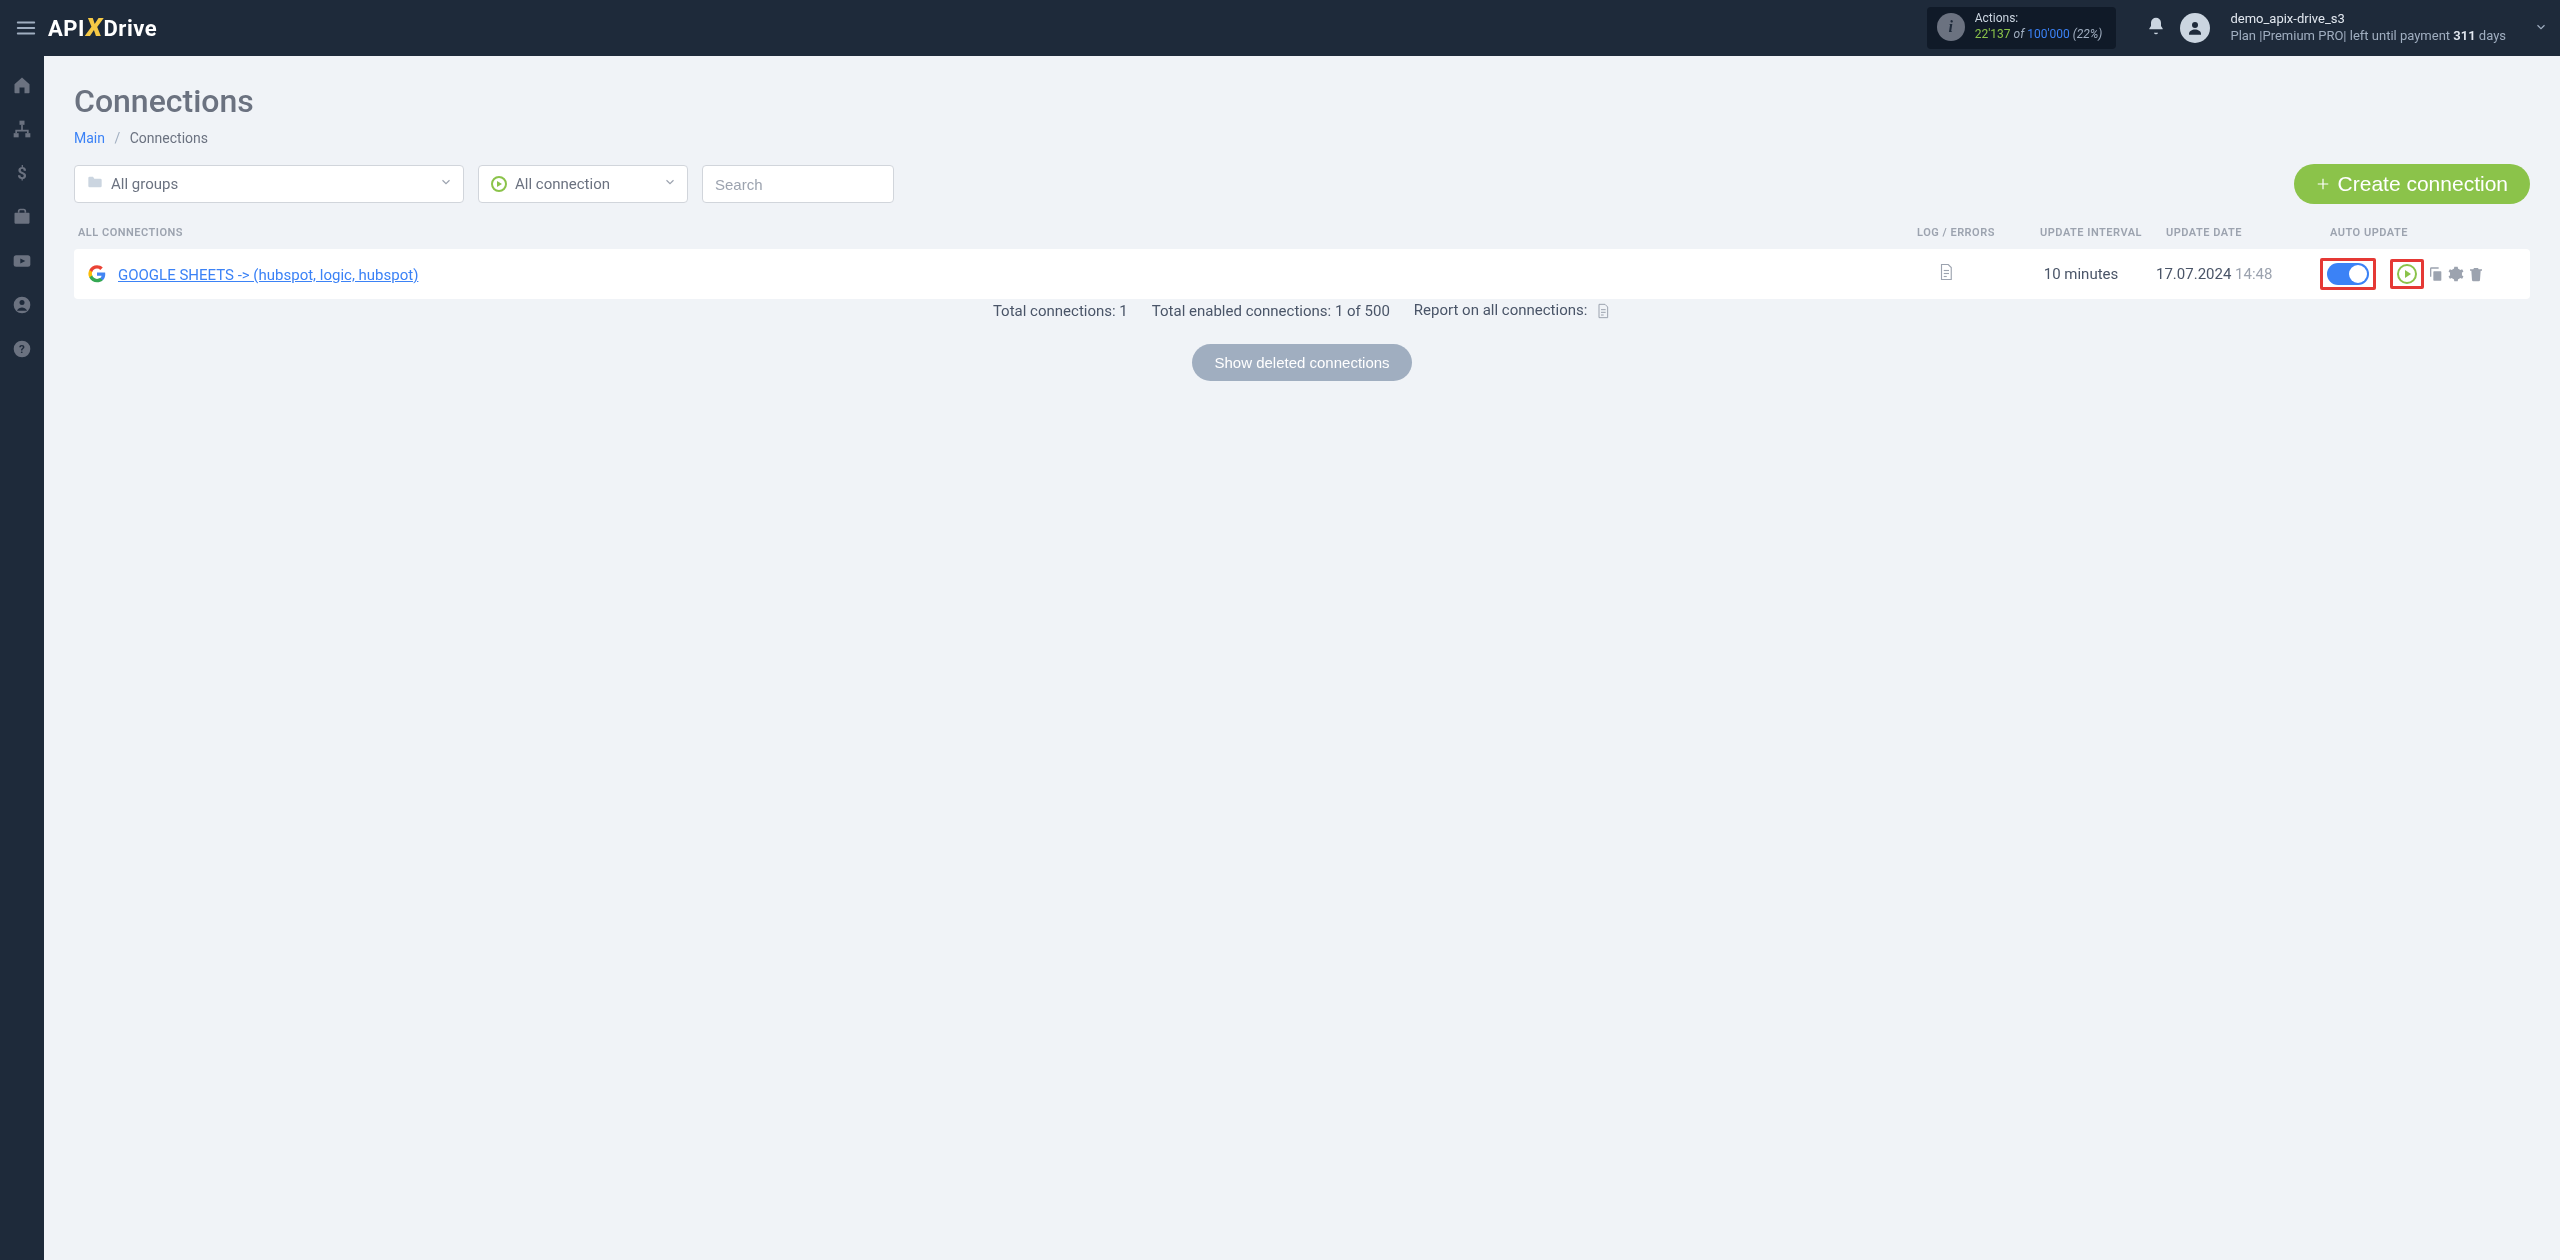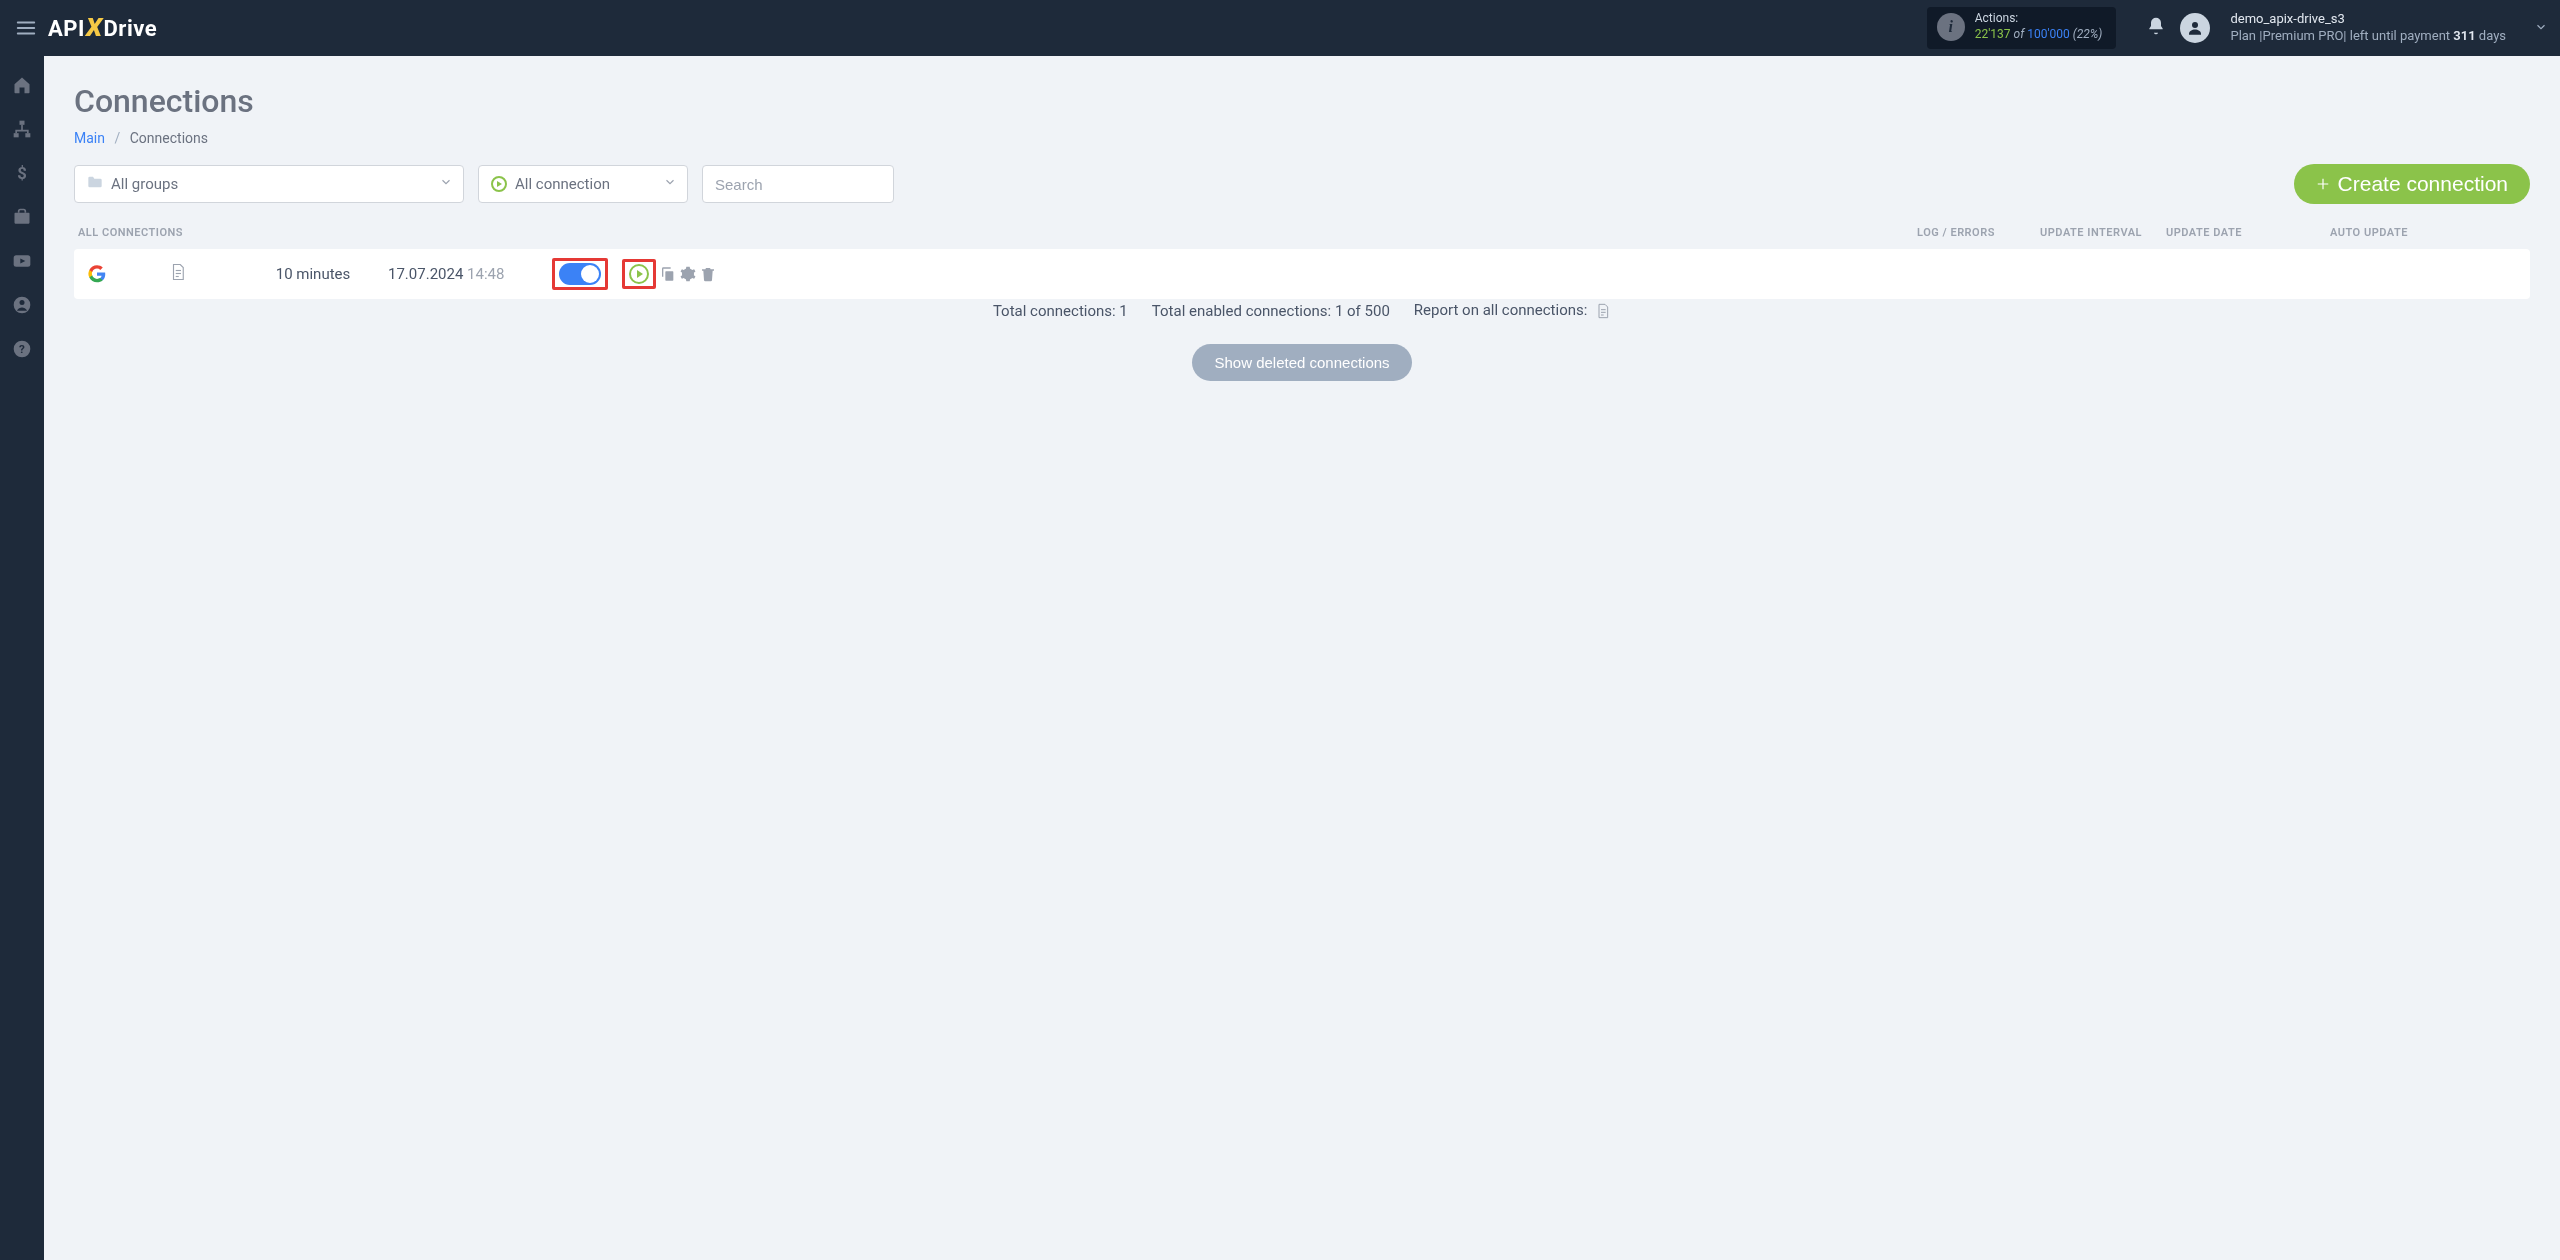--- a/index.html
+++ b/index.html
@@ -242,20 +242,21 @@
 
     <div class="row">
       <div class="gicon">
         <svg viewBox="0 0 24 24">
             <path fill="#4285F4" d="M23 12.2c0-.8-.1-1.5-.2-2.2H12v4.2h6.2c-.3 1.4-1.1 2.6-2.3 3.4v2.8h3.7C21.8 18.4 23 15.6 23 12.2z"></path>
             <path fill="#34A853" d="M12 23c3.1 0 5.7-1 7.6-2.8l-3.7-2.8c-1 .7-2.4 1.1-3.9 1.1-3 0-5.5-2-6.4-4.7H1.8v2.9C3.7 20.4 7.5 23 12 23z"></path>
             <path fill="#FBBC05" d="M5.6 13.8c-.2-.7-.4-1.4-.4-2.2s.1-1.5.4-2.2V6.5H1.8C1 8.1.5 9.9.5 11.6s.5 3.5 1.3 5.1l3.8-2.9z"></path>
             <path fill="#EA4335" d="M12 4.8c1.7 0 3.2.6 4.4 1.7l3.3-3.3C17.7 1.4 15.1.3 12 .3 7.5.3 3.7 2.9 1.8 6.5l3.8 2.9C6.5 6.8 9 4.8 12 4.8z"></path>
           </svg>
       </div>
+      <div class="col-name"><a href="#" class="conn-name">GOOGLE SHEETS -&gt; (hubspot, logic, hubspot)</a></div>
       <div class="col-log">
         <span class="log-ic"><svg viewBox="0 0 24 24">
               <path d="M6 2h9l4 4v16H6V2z"></path>
               <line x1="9" y1="10" x2="16" y2="10"></line>
               <line x1="9" y1="14" x2="16" y2="14"></line>
               <line x1="9" y1="18" x2="13" y2="18"></line>
             </svg></span>
       </div>
       <div class="col-interval">10 minutes</div>
       <div class="col-date">

